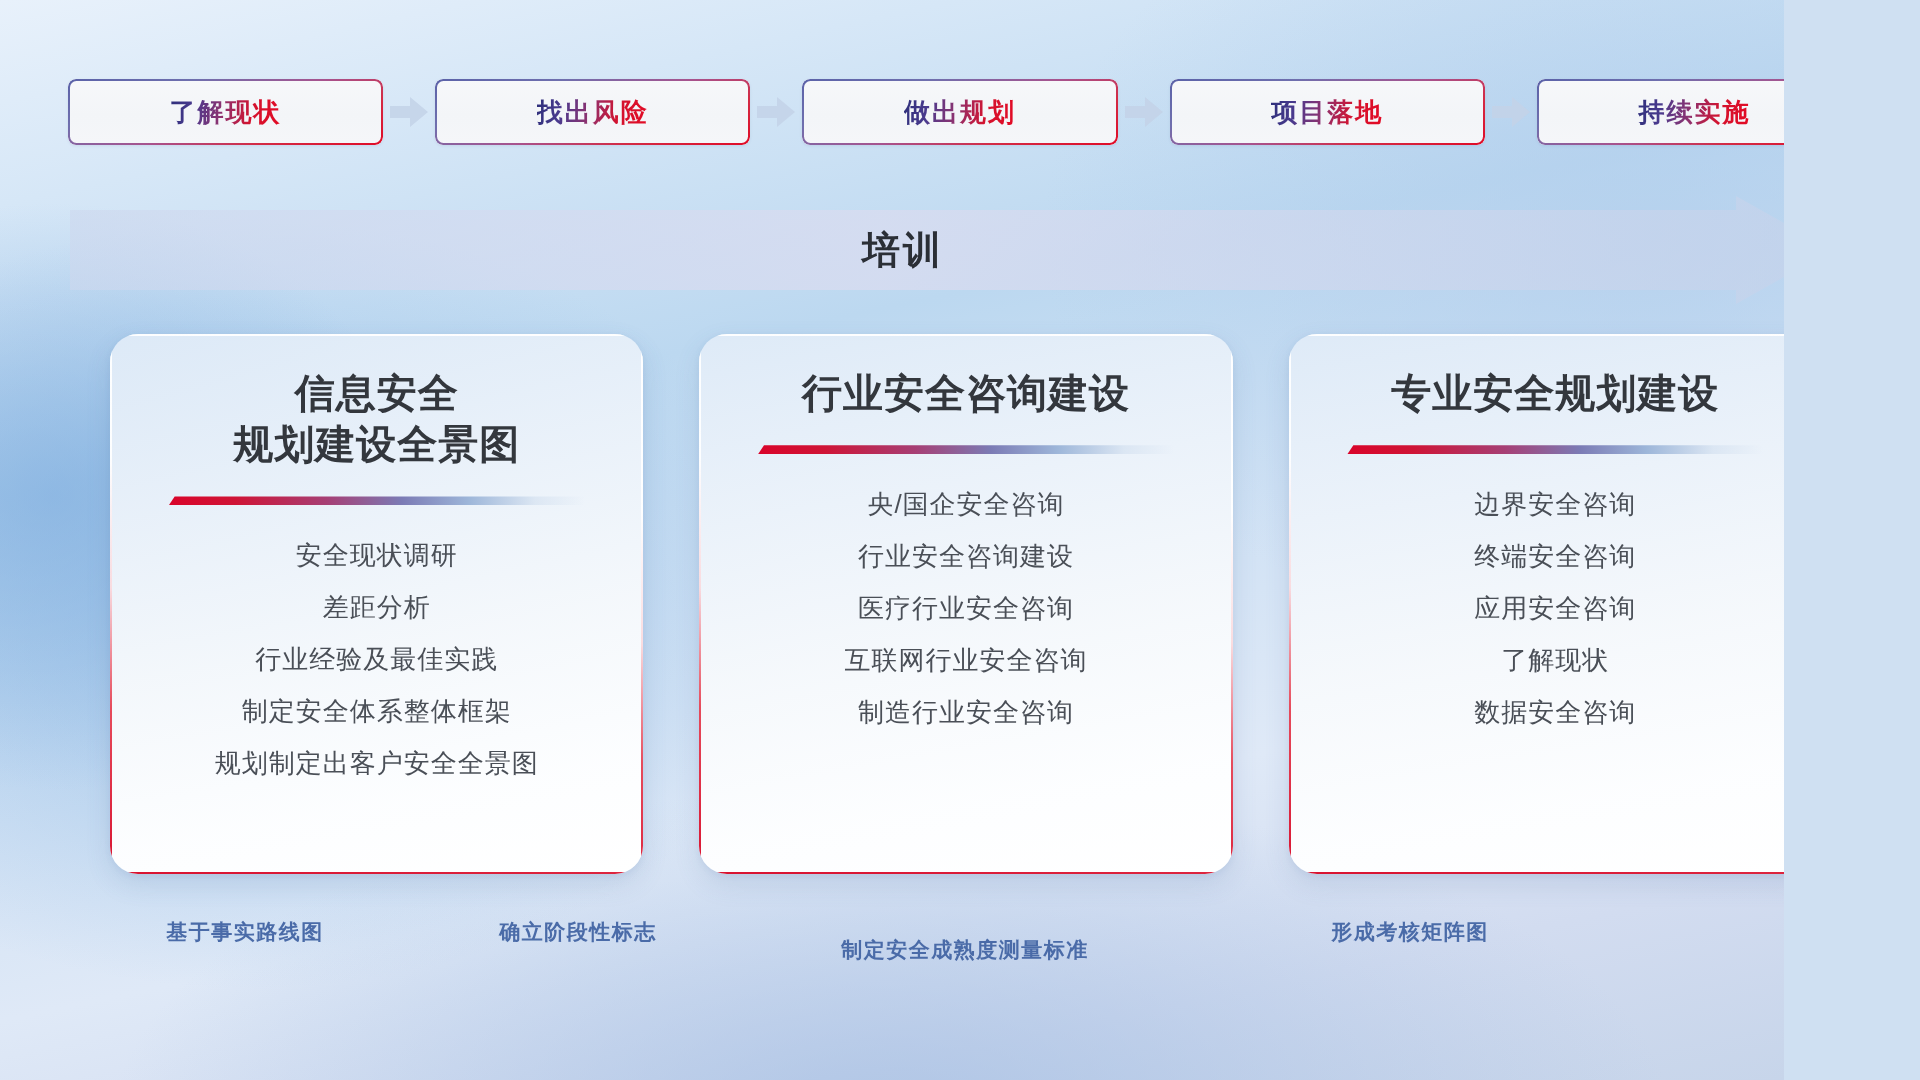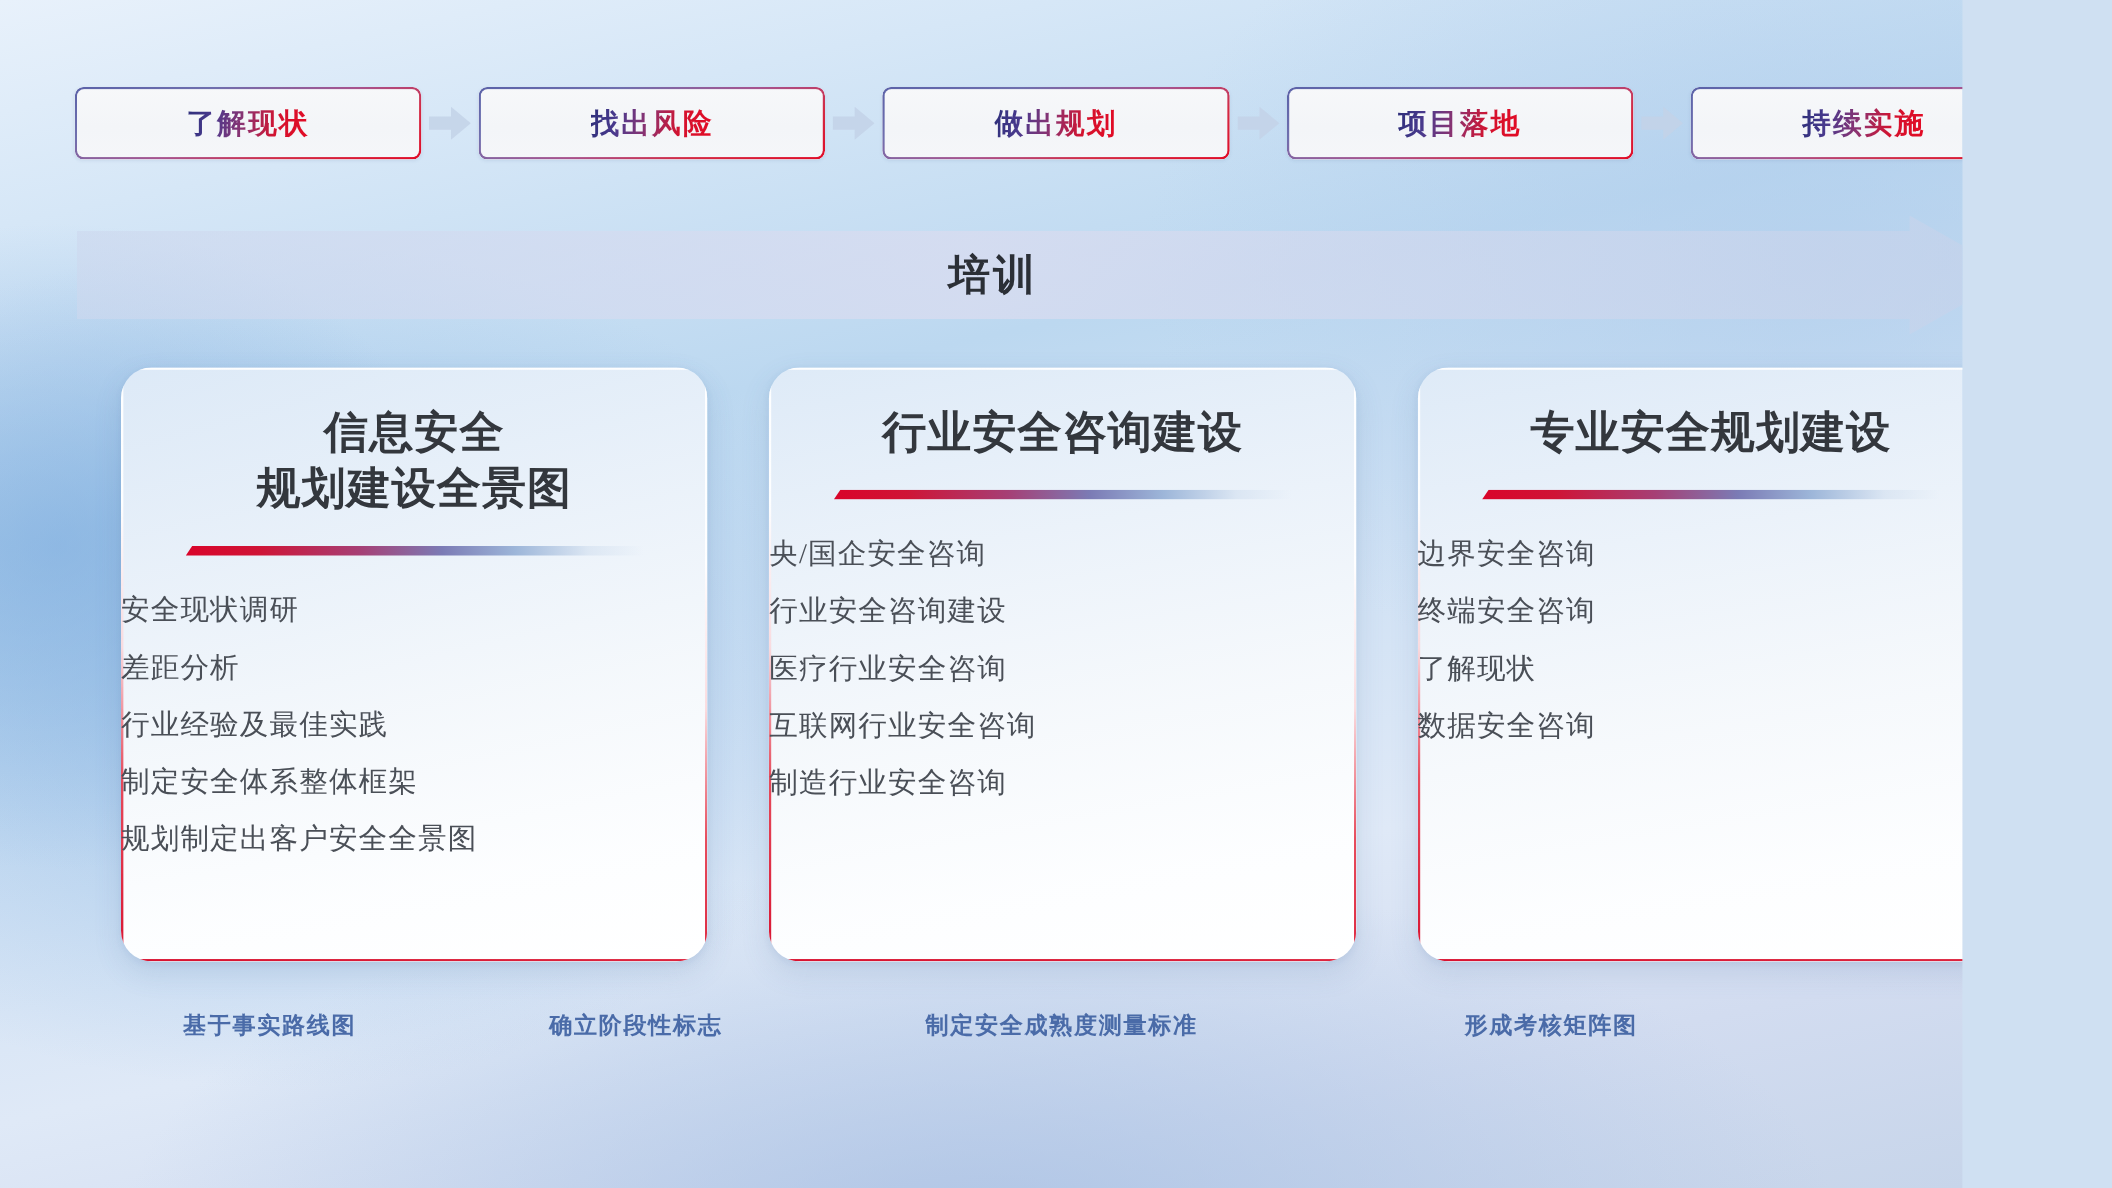--- a/index.html
+++ b/index.html
@@ -193,22 +193,22 @@
         rgba(200,216,235,0.45) 88%,
         rgba(220,230,242,0) 100%);
     clip-path: polygon(6px 0, 100% 0, 100% 100%, 0 100%);
   }
   .card-list {
     position: relative;
     z-index: 2;
     margin: 0;
     padding: 14px 0 0 0;
     list-style: none;
+    text-align: center;
     width: 100%;
-    font-family: Liberation Serif, serif;
   }
   .card-list li {
     font-size: 26px;
     color: #4a4f57;
     line-height: 1.0;
     padding: 13px 0;
     letter-spacing: 1px;
     white-space: nowrap;
   }
 
@@ -308,26 +308,27 @@
         </ul>
       </div>
       <div class="card">
         <div class="card-title">
           <span class="ln">专业安全规划建设</span>
         </div>
         <div class="divider"></div>
         <ul class="card-list">
           <li>边界安全咨询</li>
           <li>终端安全咨询</li>
+          <li>应用安全咨询</li>
           <li>了解现状</li>
           <li>数据安全咨询</li>
         </ul>
       </div>
     </div>
 
   <div id="footnotes">
       <div class="footnote" style="left: 245px;">基于事实路线图</div>
       <div class="footnote" style="left: 578px;">确立阶段性标志</div>
-      <div class="footnote" style="left: 965px;">制定安全成熟度测量标准</div>
+      <div class="footnote" style="left: 965px; margin-top: 18px;">制定安全成熟度测量标准</div>
       <div class="footnote" style="left: 1410px;">形成考核矩阵图</div>
     </div>
 
 </div>
 
 </body></html>

